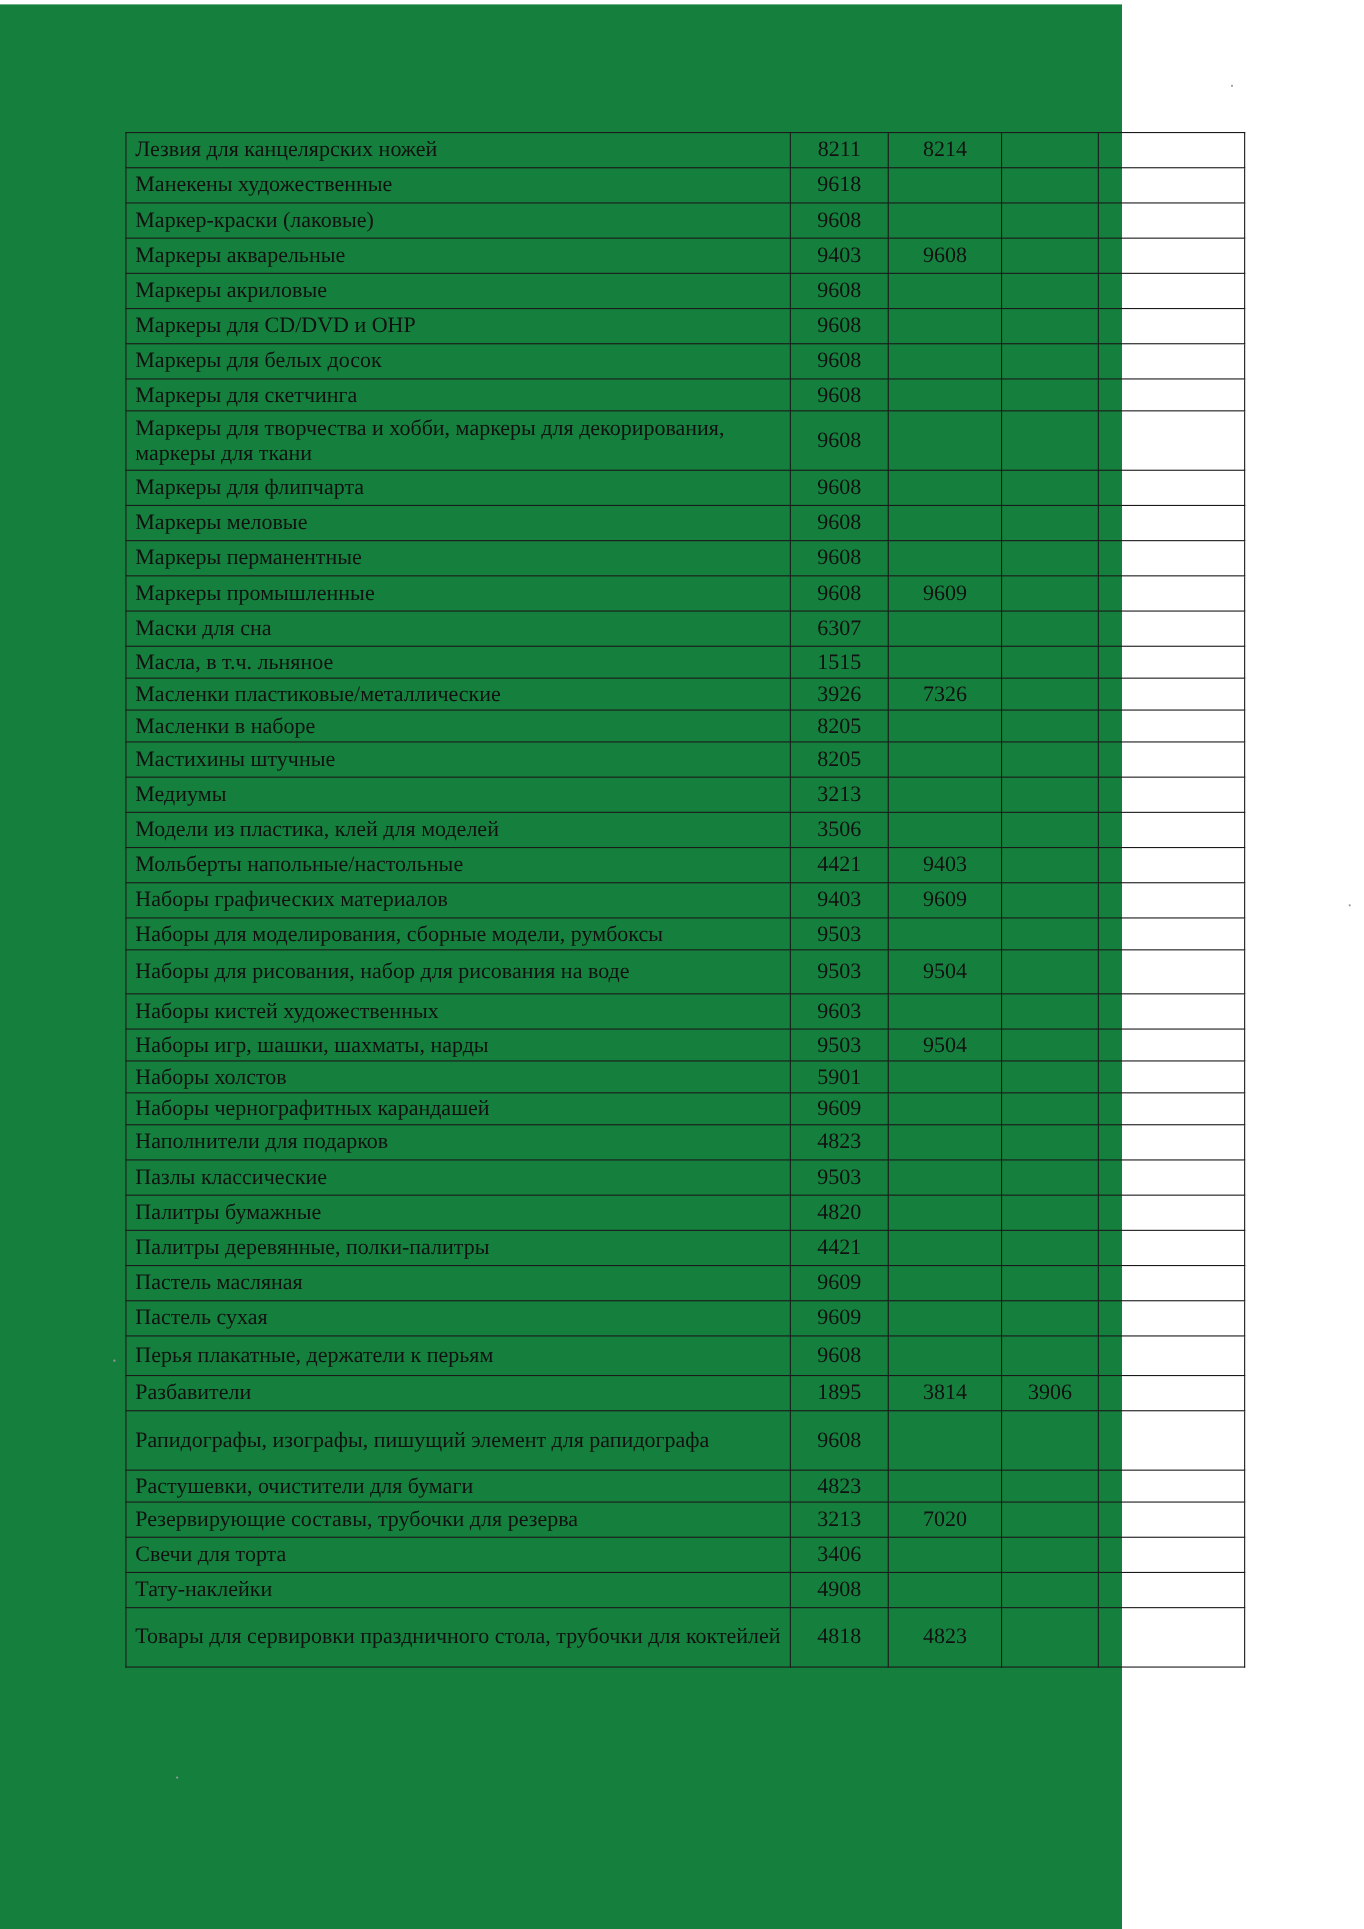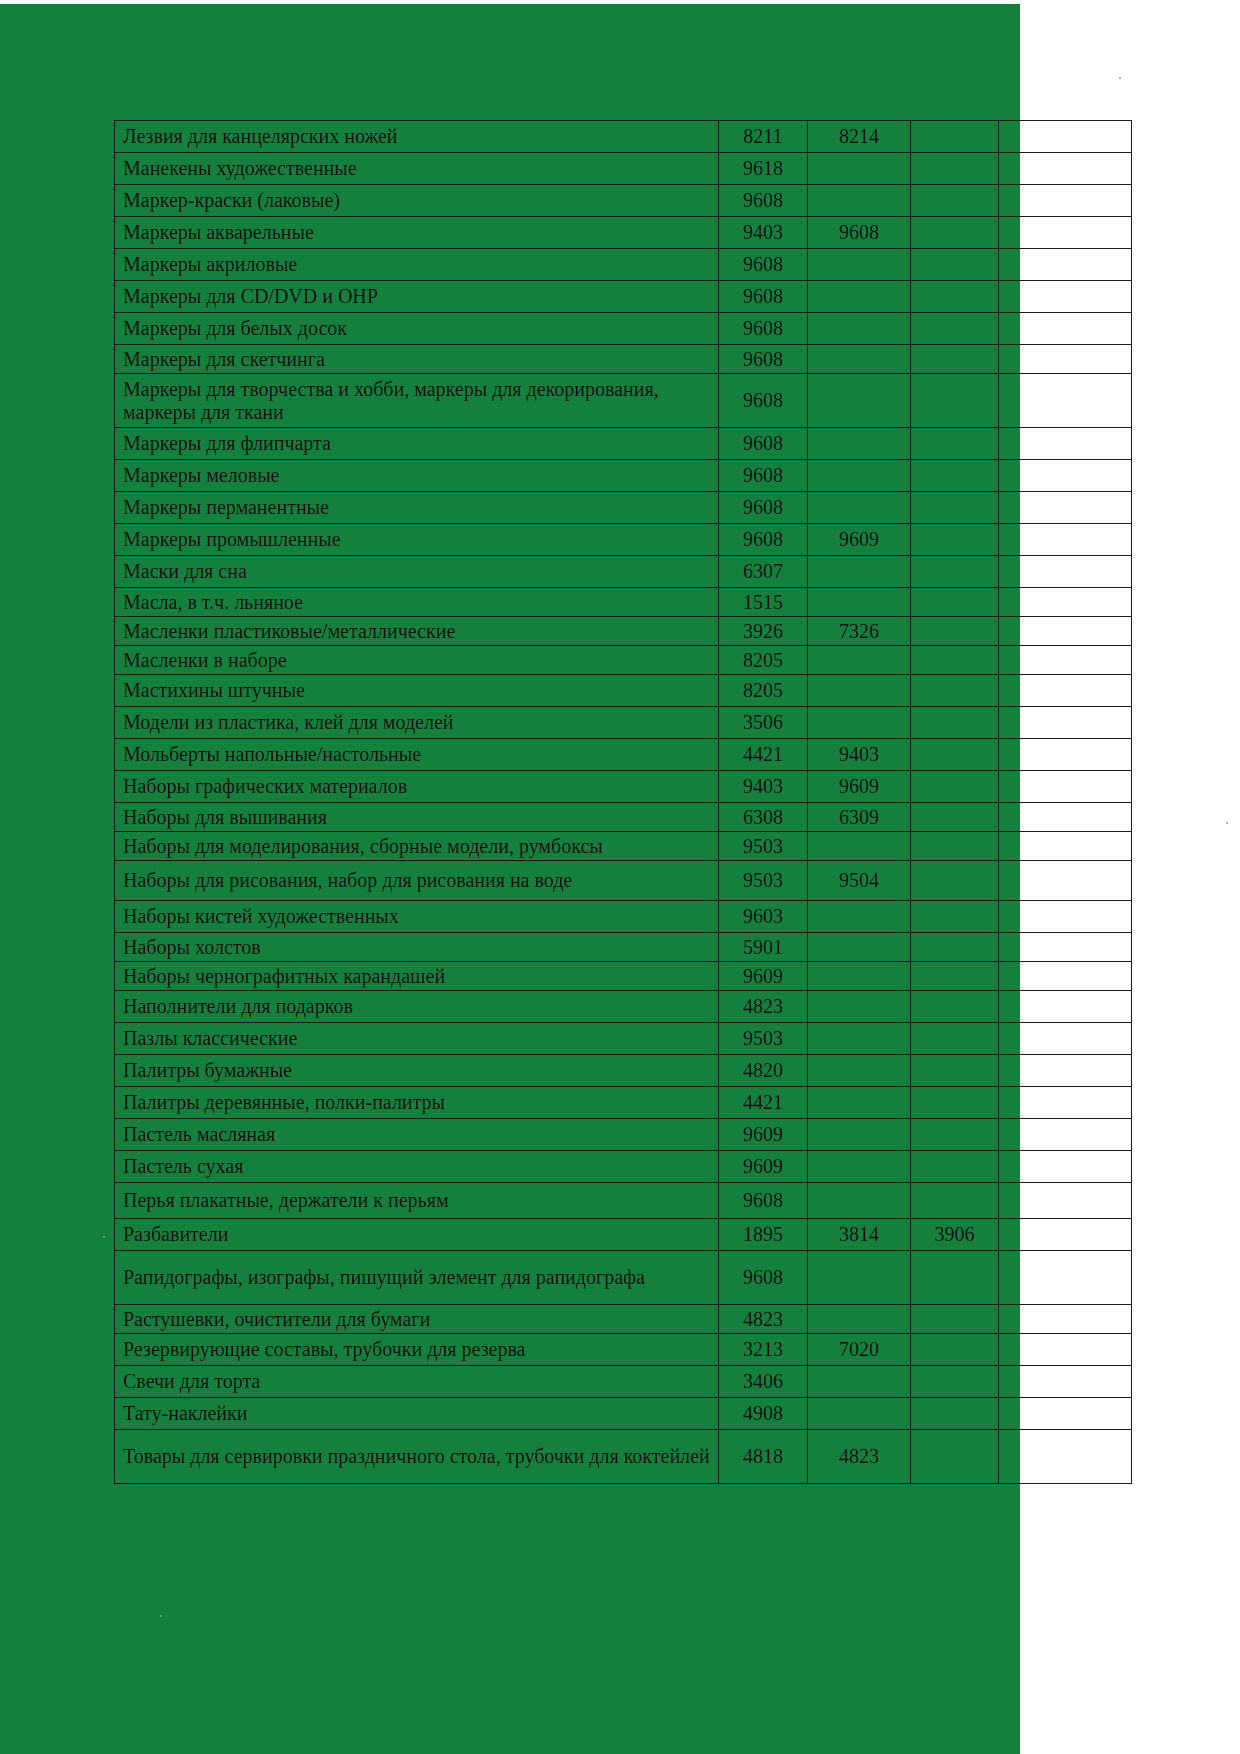--- a/index.html
+++ b/index.html
@@ -157,44 +157,44 @@
           <td class="code"></td>
         </tr>
         <tr class="h-n">
           <td>Мастихины штучные</td>
           <td class="code">8205</td>
           <td class="code"></td>
           <td class="code"></td>
           <td class="code"></td>
         </tr>
         <tr class="h-n">
+          <td>Медиумы</td>
+          <td class="code">3213</td>
+          <td class="code"></td>
+          <td class="code"></td>
+          <td class="code"></td>
+        </tr>
+        <tr class="h-n">
           <td>Модели из пластика, клей для моделей</td>
           <td class="code">3506</td>
           <td class="code"></td>
           <td class="code"></td>
           <td class="code"></td>
         </tr>
         <tr class="h-n">
           <td>Мольберты напольные/настольные</td>
           <td class="code">4421</td>
           <td class="code">9403</td>
           <td class="code"></td>
           <td class="code"></td>
         </tr>
         <tr class="h-n">
           <td>Наборы графических материалов</td>
           <td class="code">9403</td>
           <td class="code">9609</td>
-          <td class="code"></td>
-          <td class="code"></td>
-        </tr>
-        <tr class="h-s">
-          <td>Наборы для вышивания</td>
-          <td class="code">6308</td>
-          <td class="code">6309</td>
           <td class="code"></td>
           <td class="code"></td>
         </tr>
         <tr class="h-s">
           <td>Наборы для моделирования, сборные модели, румбоксы</td>
           <td class="code">9503</td>
           <td class="code"></td>
           <td class="code"></td>
           <td class="code"></td>
         </tr>
@@ -202,20 +202,27 @@
           <td>Наборы для рисования, набор для рисования на воде</td>
           <td class="code">9503</td>
           <td class="code">9504</td>
           <td class="code"></td>
           <td class="code"></td>
         </tr>
         <tr class="h-n">
           <td>Наборы кистей художественных</td>
           <td class="code">9603</td>
           <td class="code"></td>
+          <td class="code"></td>
+          <td class="code"></td>
+        </tr>
+        <tr class="h-s">
+          <td>Наборы игр, шашки, шахматы, нарды</td>
+          <td class="code">9503</td>
+          <td class="code">9504</td>
           <td class="code"></td>
           <td class="code"></td>
         </tr>
         <tr class="h-s">
           <td>Наборы холстов</td>
           <td class="code">5901</td>
           <td class="code"></td>
           <td class="code"></td>
           <td class="code"></td>
         </tr>

